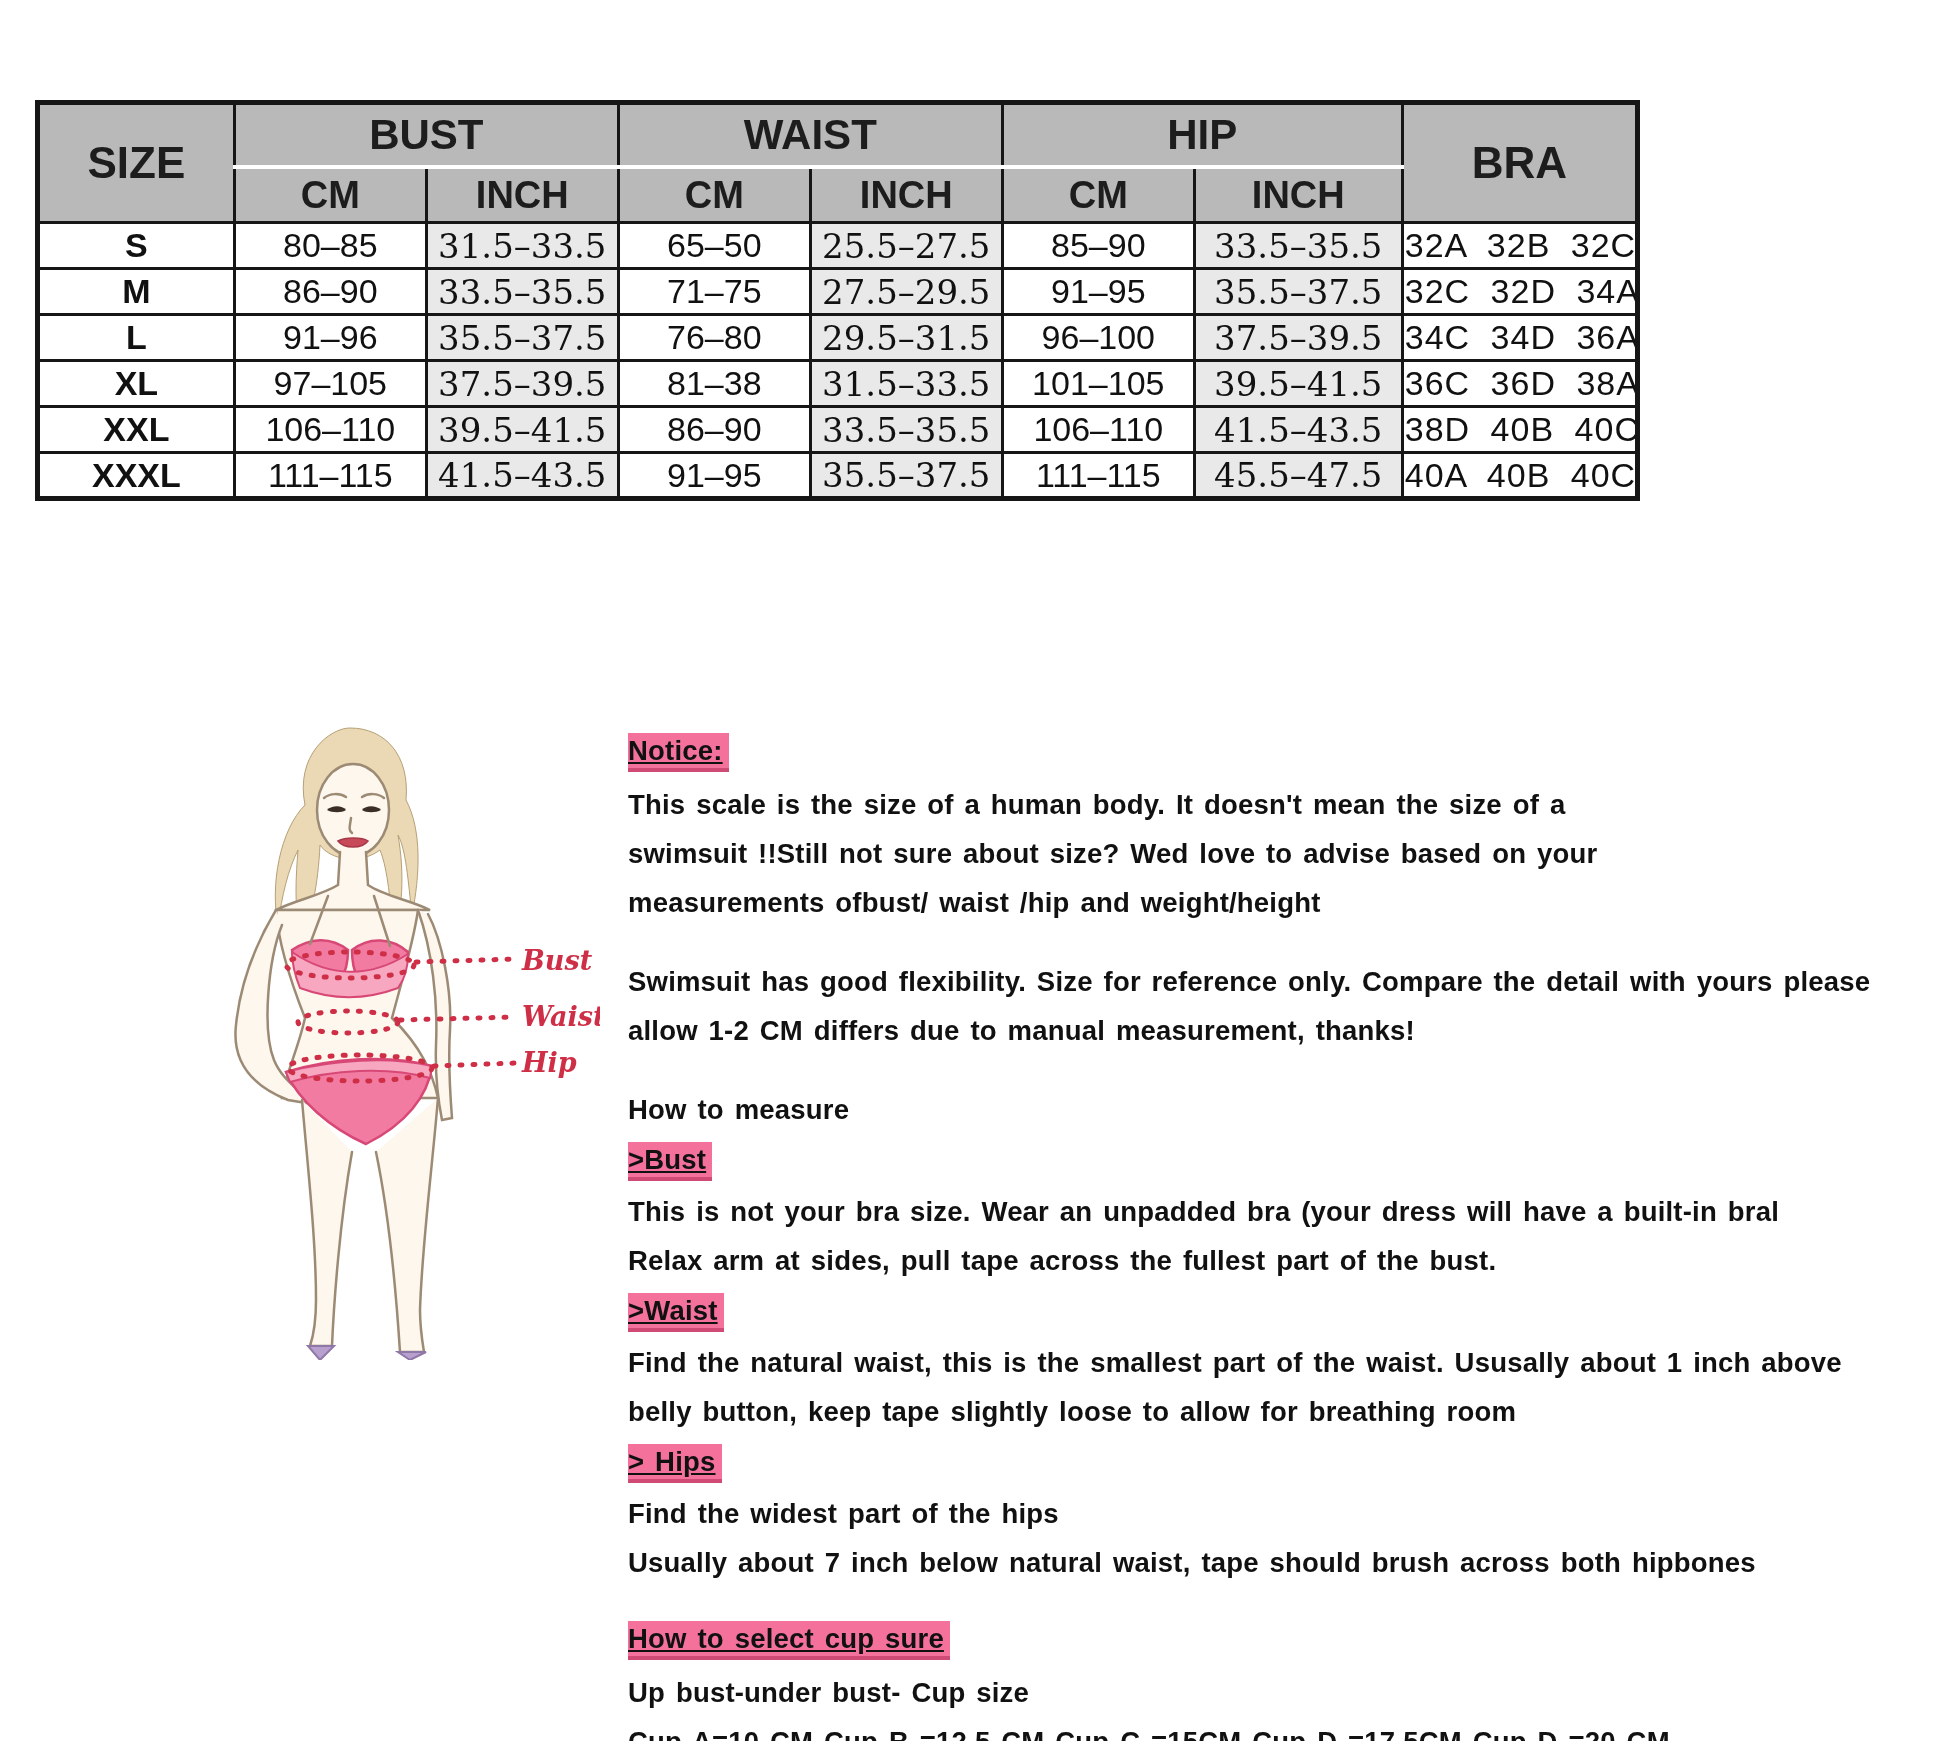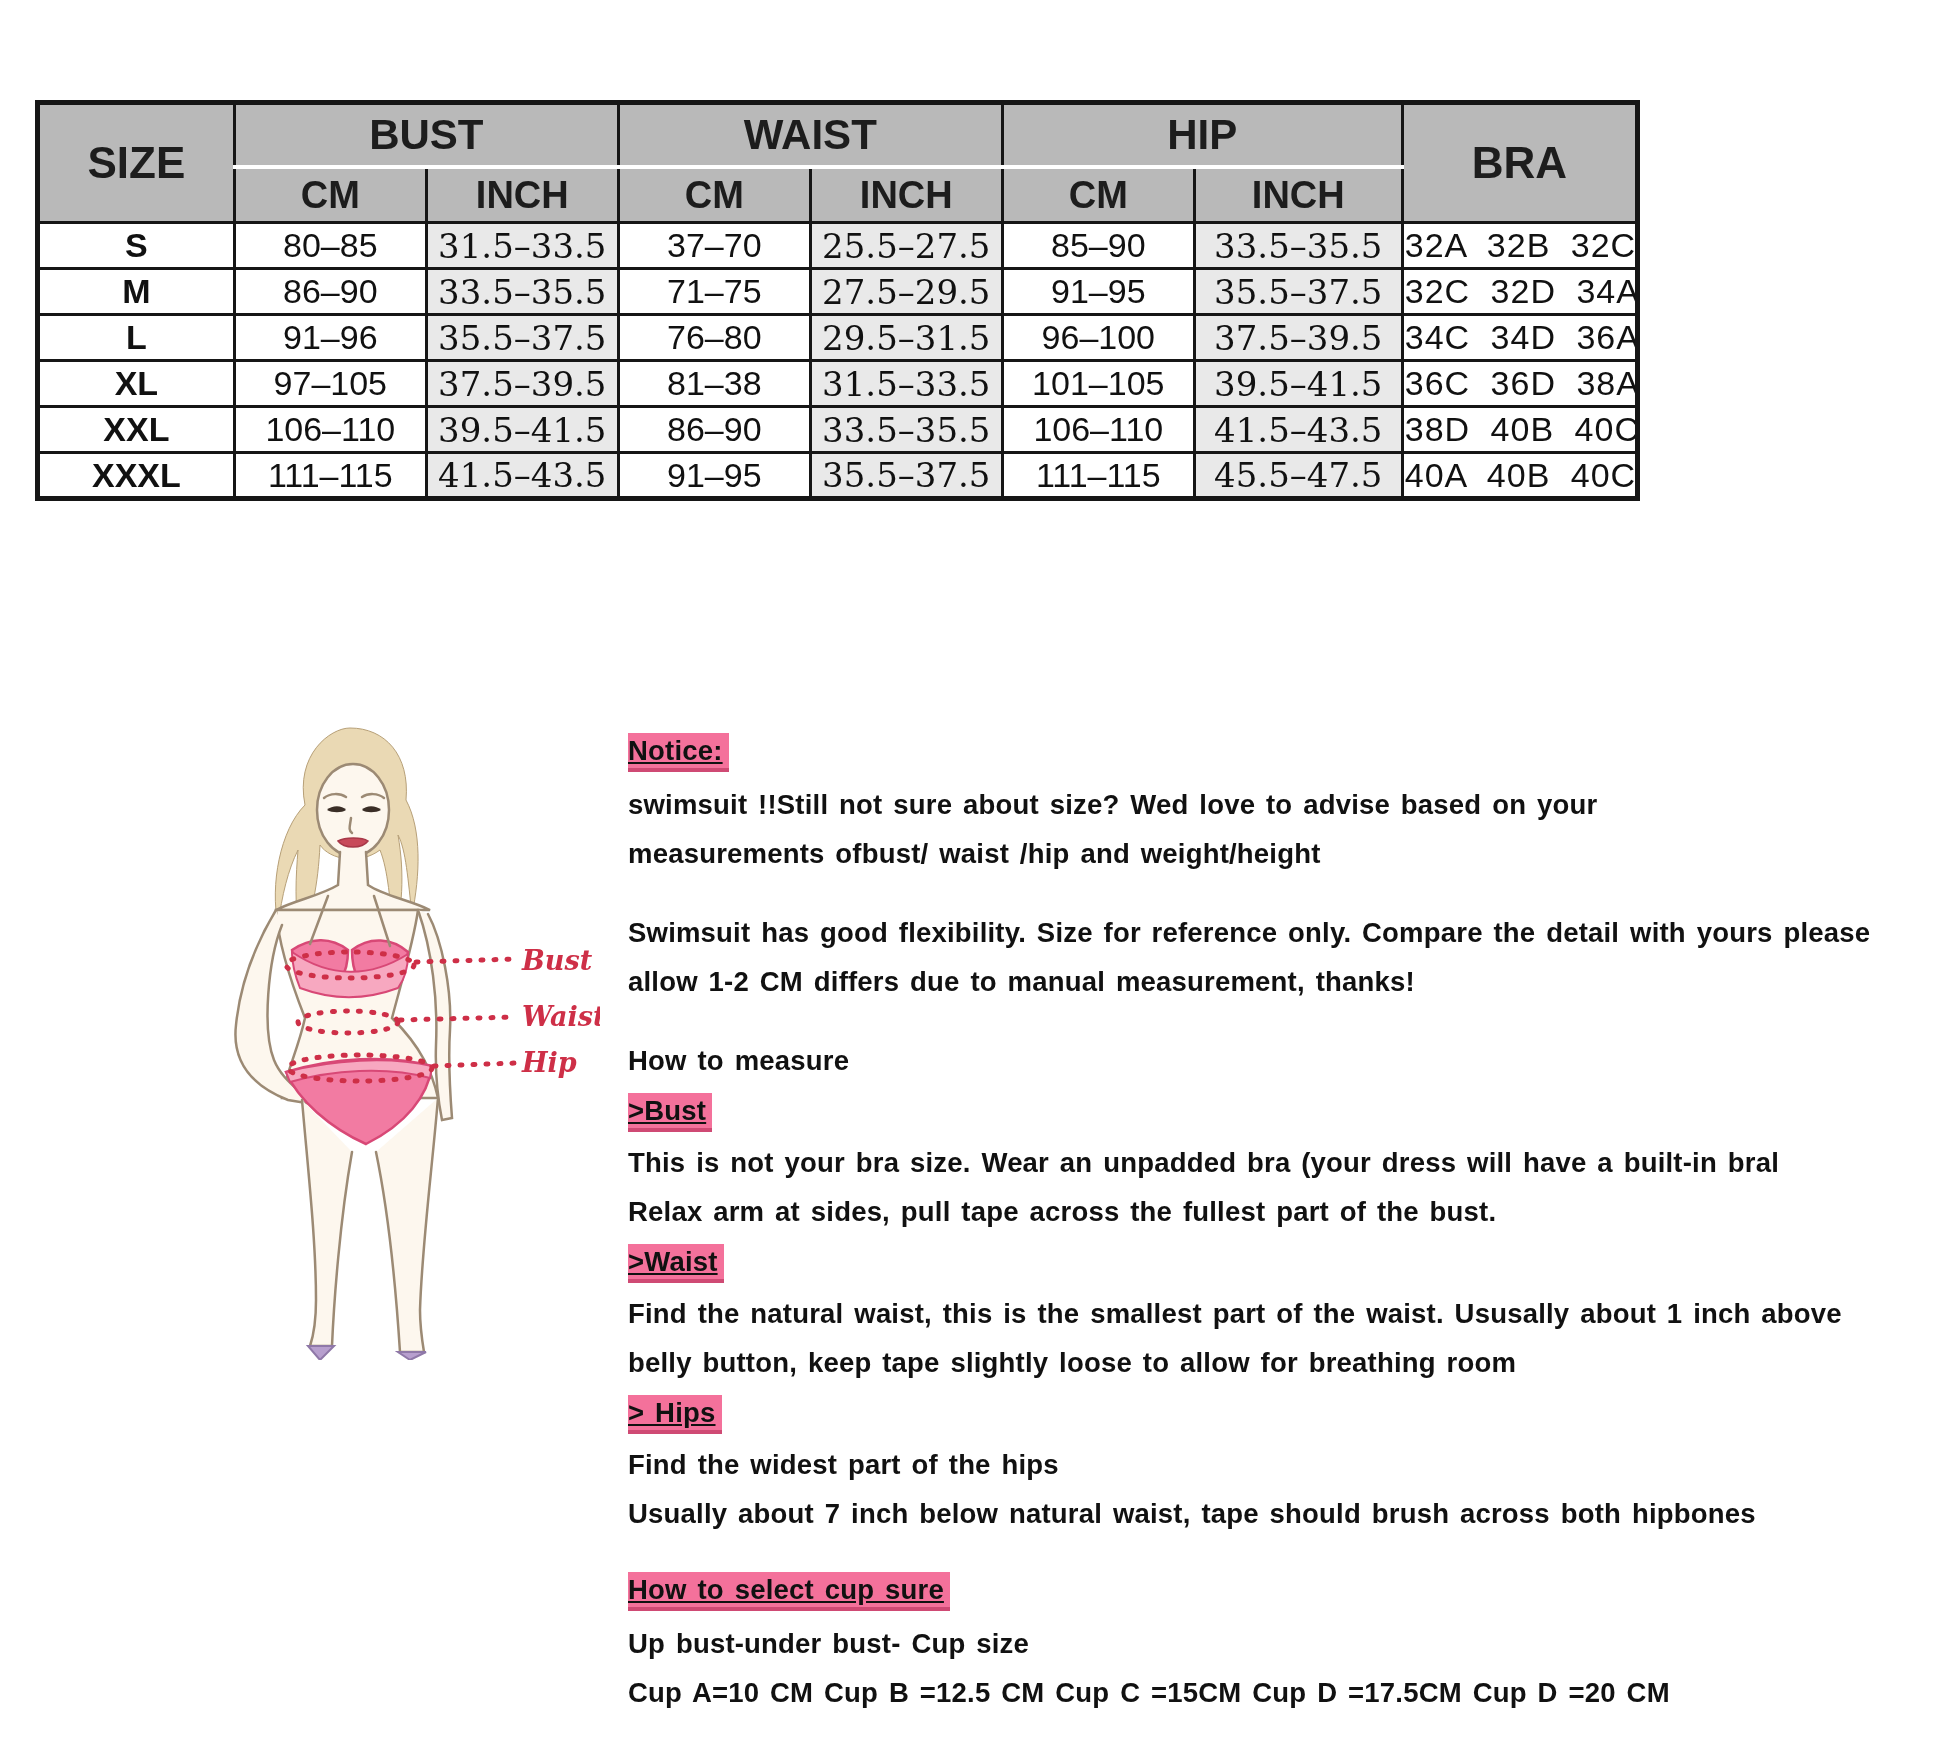--- a/index.html
+++ b/index.html
@@ -84,21 +84,21 @@
       <th class="th-sub">INCH</th>
       <th class="th-sub">CM</th>
       <th class="th-sub">INCH</th>
     </tr>
   </thead>
   <tbody>
     <tr>
       <td class="cell-size">S</td>
       <td>80–85</td>
       <td class="cell-inch">31.5–33.5</td>
-      <td>37–70</td>
+      <td>65–50</td>
       <td class="cell-inch">25.5–27.5</td>
       <td>85–90</td>
       <td class="cell-inch">33.5–35.5</td>
       <td class="cell-bra">32A 32B 32C 32D</td>
     </tr>
     <tr>
       <td class="cell-size">M</td>
       <td>86–90</td>
       <td class="cell-inch">33.5–35.5</td>
       <td>71–75</td>
@@ -193,20 +193,21 @@
     <line class="dotline" x1="264" y1="366" x2="346" y2="363"></line>
 
     <text class="meas-label" x="352" y="270">Bust</text>
     <text class="meas-label" x="352" y="326">Waist</text>
     <text class="meas-label" x="352" y="372">Hip</text>
   </svg>
 </div>
 
 <div class="info">
   <p class="line"><span class="hl">Notice:</span></p>
+  <p class="line">This scale is the size of a human body. It doesn't mean the size of a</p>
   <p class="line">swimsuit !!Still not sure about size? Wed love to advise based on your</p>
   <p class="line">measurements ofbust/ waist /hip and weight/height</p>
 
   <p class="line gap-lg">Swimsuit has good flexibility. Size for reference only. Compare the detail with yours please</p>
   <p class="line">allow 1-2 CM differs due to manual measurement, thanks!</p>
 
   <p class="line gap-lg">How to measure</p>
 
   <p class="line tight"><span class="hl">&gt;Bust</span></p>
   <p class="line">This is not your bra size. Wear an unpadded bra (your dress will have a built-in bral</p>

